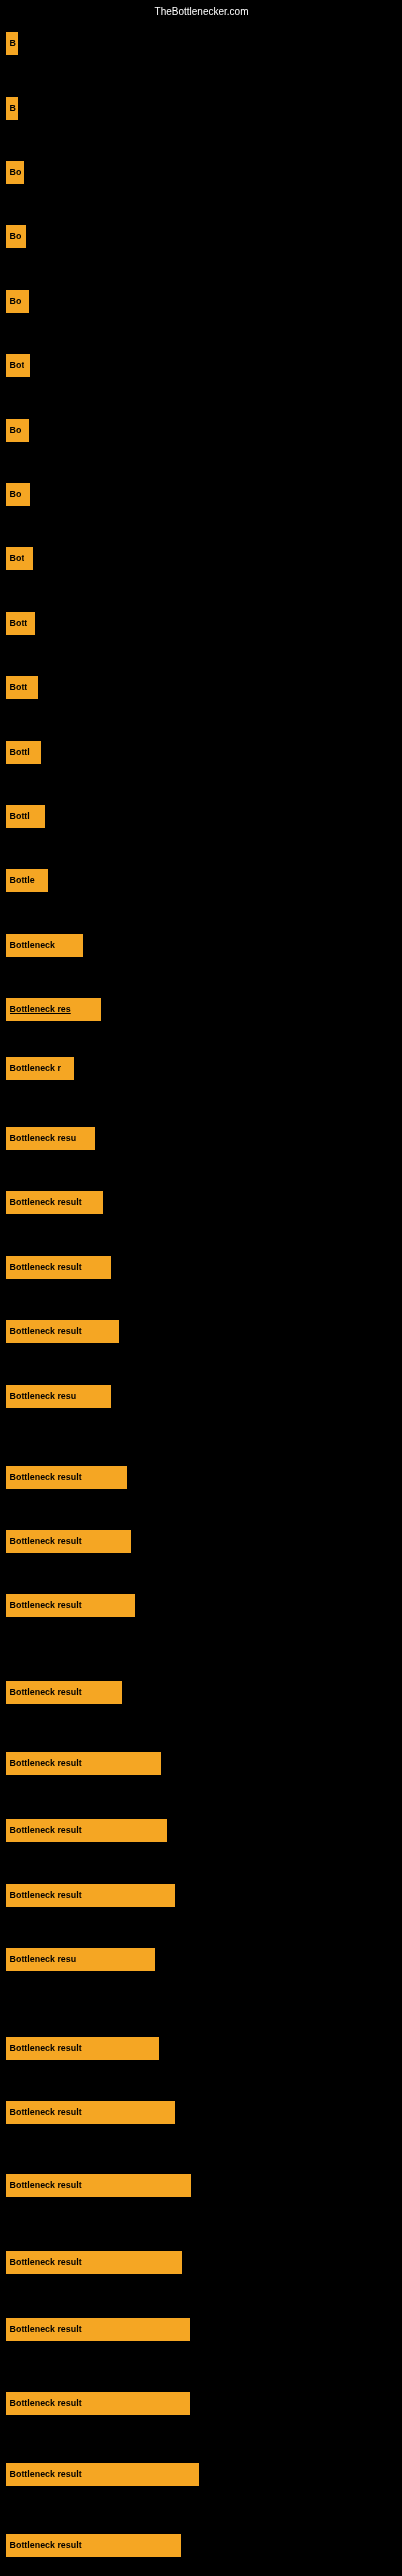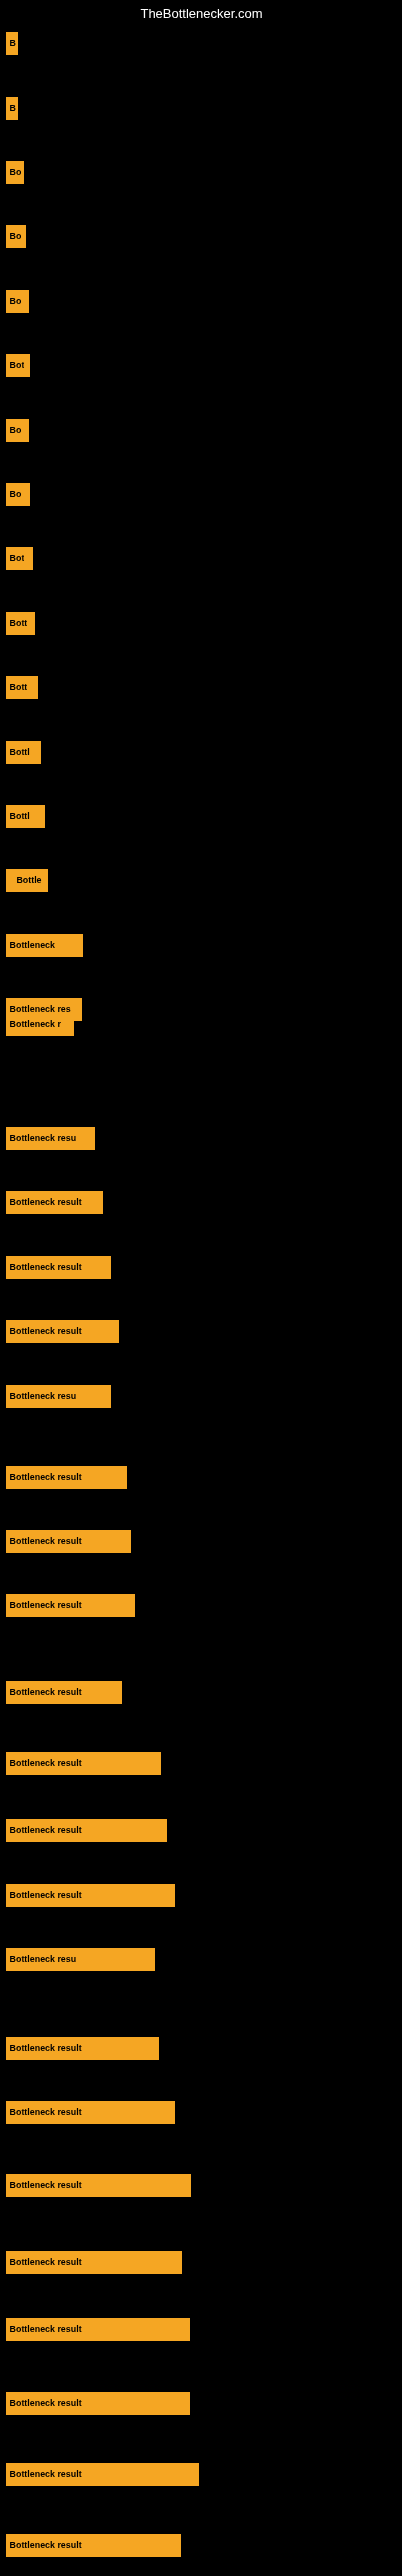--- a/index.html
+++ b/index.html
@@ -16,21 +16,21 @@
       position: relative;
       overflow-x: hidden;
     }
 
     .site-title {
       position: absolute;
       top: 6.4px;
       left: 50%;
       transform: translateX(-50%);
       color: #ffffff;
-      font-size: 13px;
+      font-size: 10px;
       font-weight: normal;
       white-space: nowrap;
       text-align: right;
     }
 
     .bar-container {
       position: absolute;
       left: 6.4px;
     }
 
@@ -116,35 +116,35 @@
       <div class="bar" style="width: 35px;">
         <span class="bar-label">Bottl</span>
       </div>
     </div>
     <div class="bar-container" style="top: 805px;">
       <div class="bar" style="width: 39px;">
         <span class="bar-label">Bottl</span>
       </div>
     </div>
     <div class="bar-container" style="top: 869px;">
-      <div class="bar" style="width: 42px; justify-content: center;">
+      <div class="bar" style="width: 42px;">
         <span class="bar-label">Bottle</span>
       </div>
     </div>
     <div class="bar-container" style="top: 934px;">
       <div class="bar" style="width: 77px;">
         <span class="bar-label">Bottleneck</span>
       </div>
     </div>
     <div class="bar-container" style="top: 998px;">
-      <div class="bar" style="width: 76px; text-decoration: underline;">
+      <div class="bar" style="width: 95px; text-decoration: underline;">
         <span class="bar-label">Bottleneck res</span>
       </div>
     </div>
-    <div class="bar-container" style="top: 1013px;">
+    <div class="bar-container" style="top: 1057px;">
       <div class="bar" style="width: 68px;">
         <span class="bar-label">Bottleneck r</span>
       </div>
     </div>
     <div class="bar-container" style="top: 1127px;">
       <div class="bar" style="width: 89px;">
         <span class="bar-label">Bottleneck resu</span>
       </div>
     </div>
     <div class="bar-container" style="top: 1191px;">

